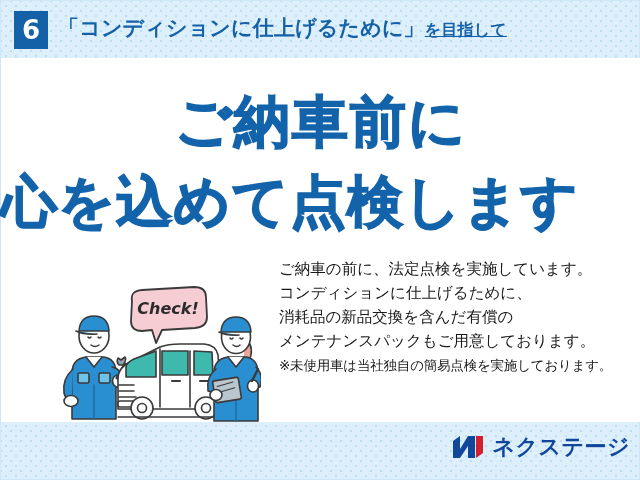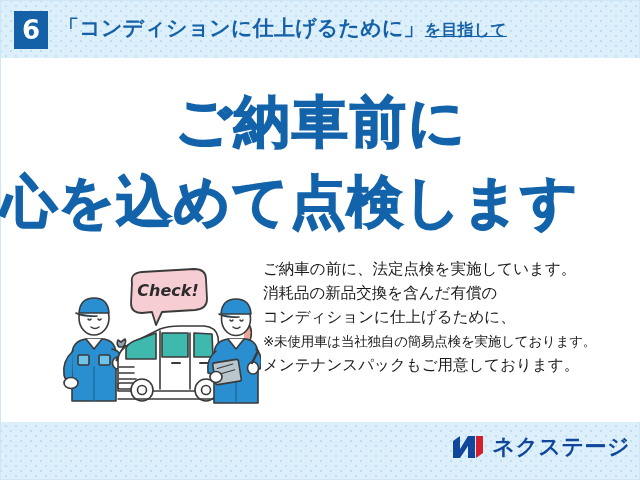--- a/index.html
+++ b/index.html
@@ -57,25 +57,25 @@
     letter-spacing:1px;
     -webkit-text-stroke:1.5px #1363ab;
   }
 
   
   .body-copy{
     position:absolute;left:262px;top:199px;width:364px;
     color:#1a1a1a;font-size:15.5px;line-height:24px;
     font-family:"DejaVu Sans","Liberation Sans",sans-serif;
   }
-  .body-copy .line{white-space:nowrap;}
+  .body-copy .line{white-space:nowrap;margin-left:16px;}
   .body-copy .note{font-size:13.5px;letter-spacing:-.2px;}
 
   
-  .illus{position:absolute;left:55px;top:205px;width:205px;height:145px;text-decoration:underline;}
+  .illus{position:absolute;left:55px;top:223px;width:205px;height:145px;text-decoration:underline;}
 
   
   .footer{
     position:absolute;left:11px;bottom:0;width:640px;height:59px;
   }
   .logo{
     position:absolute;right:22px;top:12px;height:30px;
     display:flex;align-items:center;gap:7px;
   }
   .logo-text{
@@ -95,24 +95,24 @@
     </div>
   </div>
 
   <div class="card">
 
     <div class="h1">ご納車前に</div>
     <div class="h2">心を込めて点検します</div>
 
     <div class="body-copy">
       <div class="line">ご納車の前に、法定点検を実施しています。</div>
+      <div class="line">コンディションに仕上げるために、</div>
       <div class="line">消耗品の新品交換を含んだ有償の</div>
-      <div class="line">コンディションに仕上げるために、</div>
+      <div class="line">メンテナンスパックもご用意しております。</div>
       <div class="line note">※未使用車は当社独自の簡易点検を実施しております。</div>
-      <div class="line">メンテナンスパックもご用意しております。</div>
     </div>
 
     <div class="illus">
       <svg width="205" height="145" viewBox="0 0 205 145" xmlns="http://www.w3.org/2000/svg">
         <g stroke="#3a3a3a" stroke-width="1.6" stroke-linejoin="round" stroke-linecap="round" fill="none">
 
           <g>
 
             <path d="M16 138 L16 92 Q16 78 30 76 L48 76 Q60 78 60 92 L60 138 Z" fill="#2a8fd0"></path>
             <path d="M38 104 L38 138" stroke="#1f6fa8"></path>

